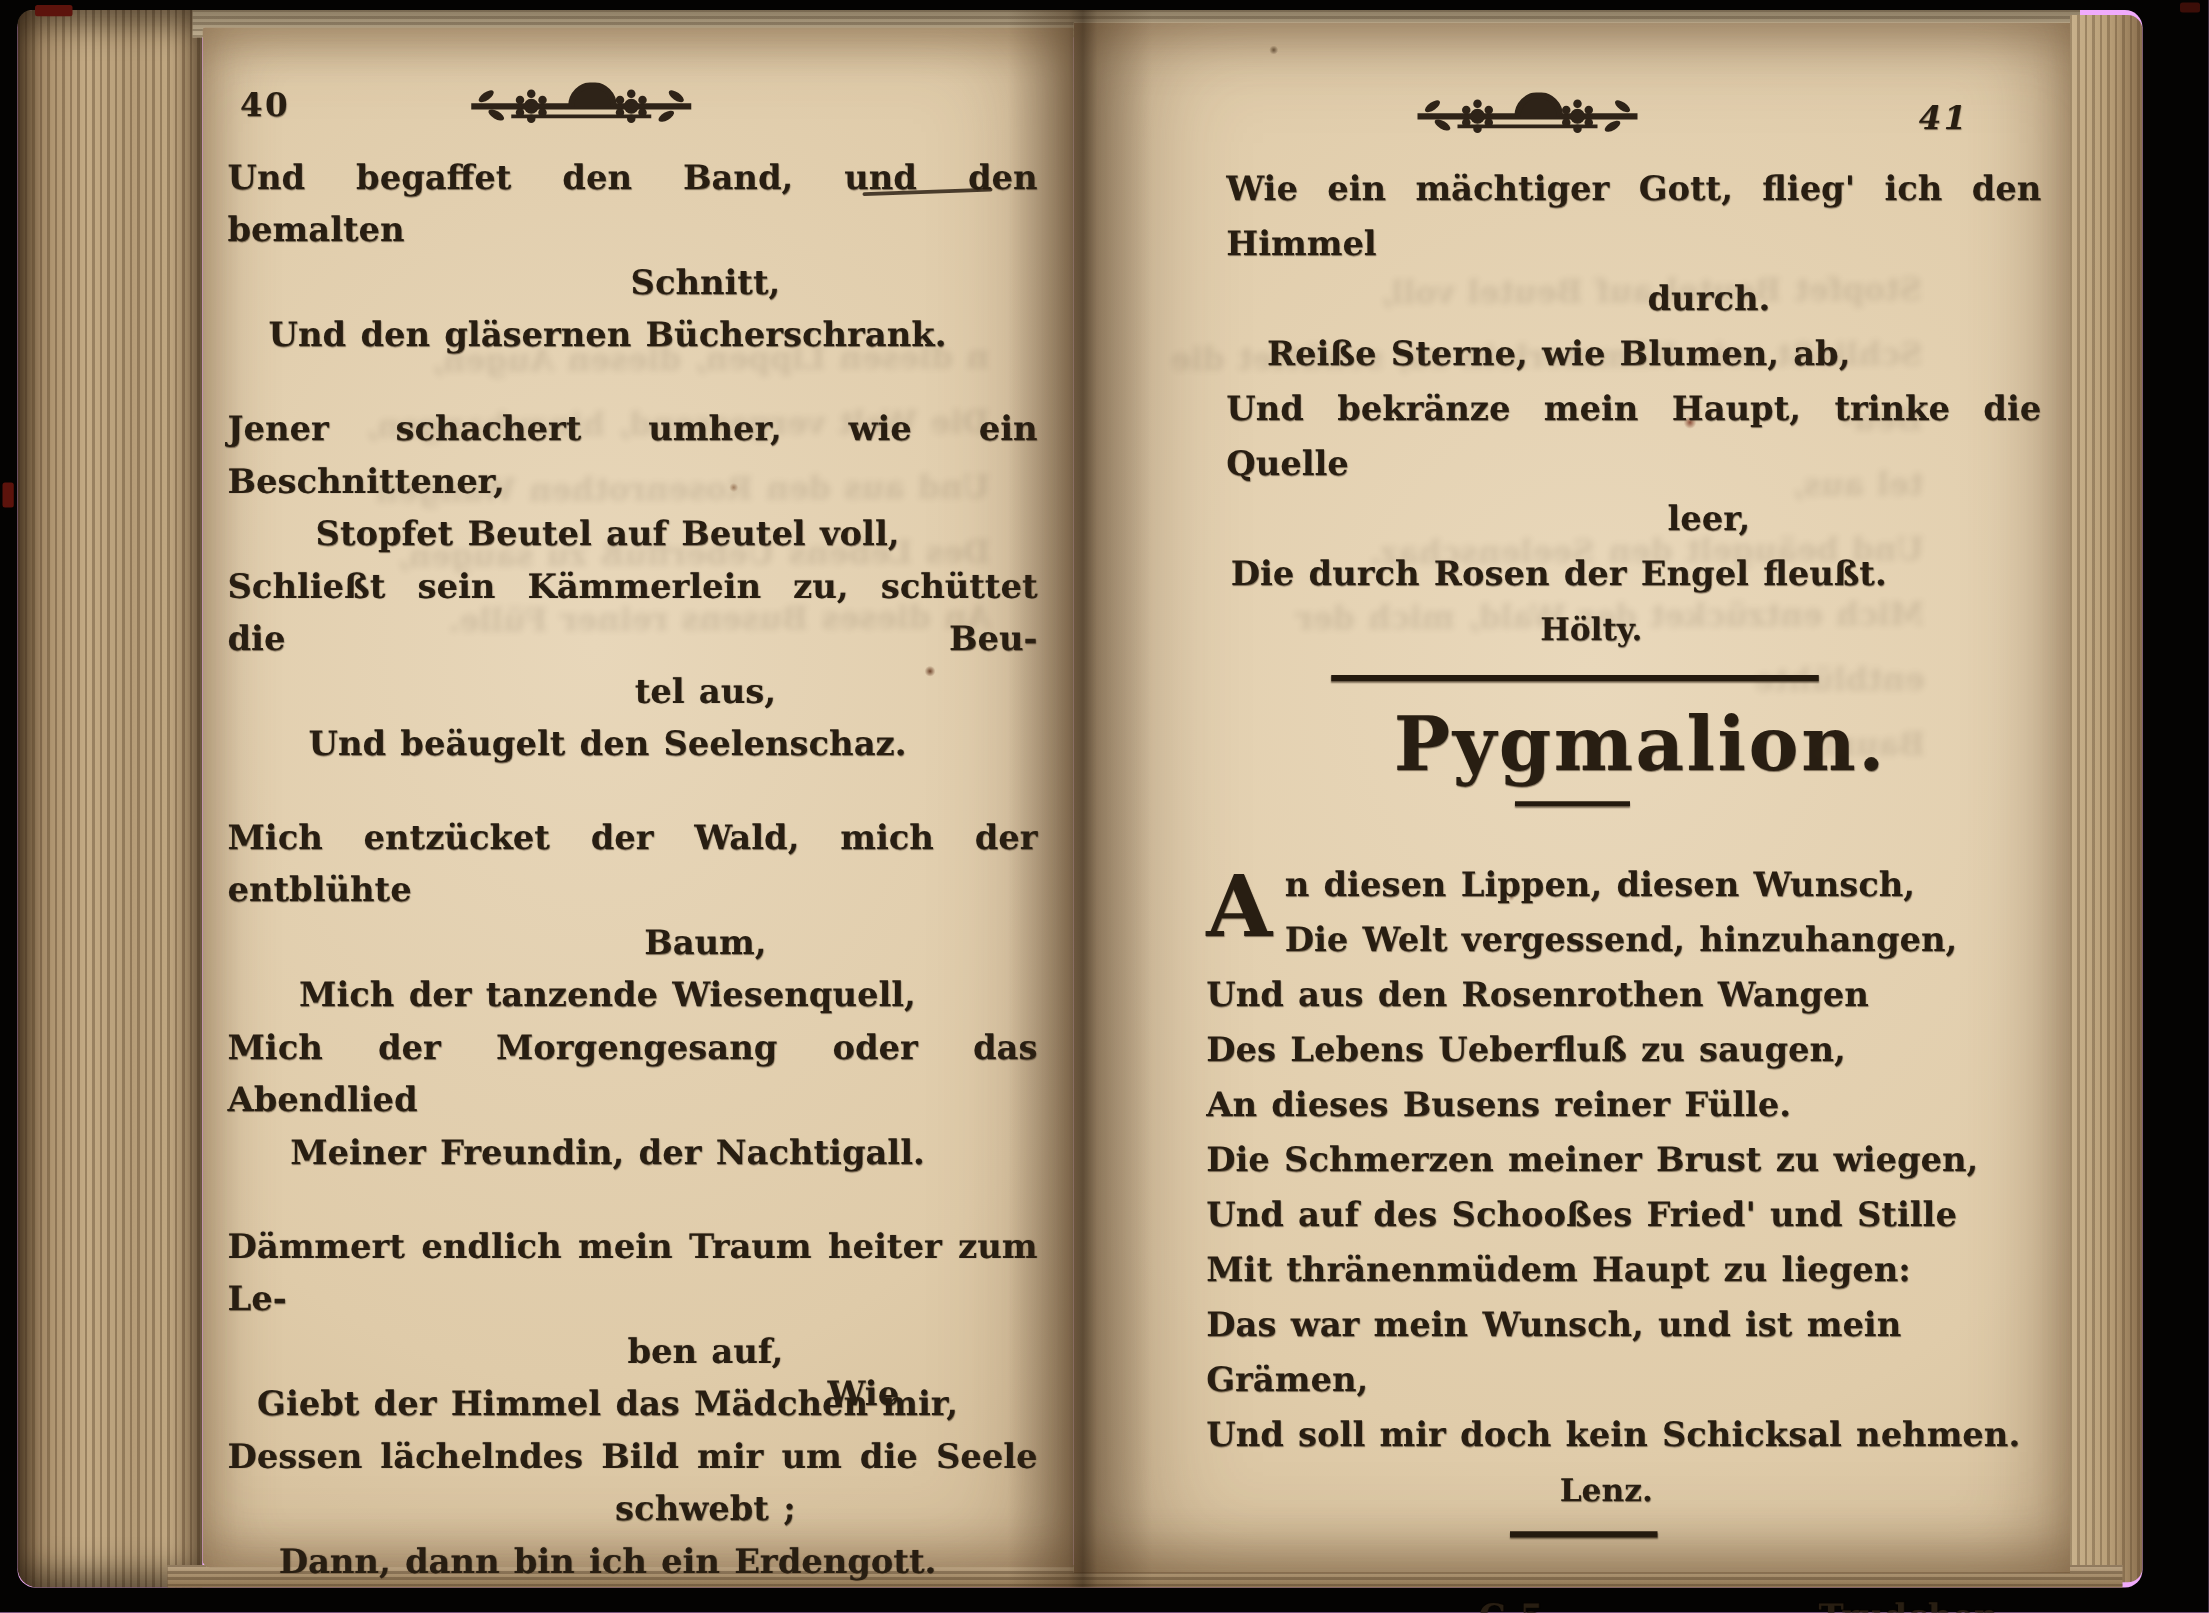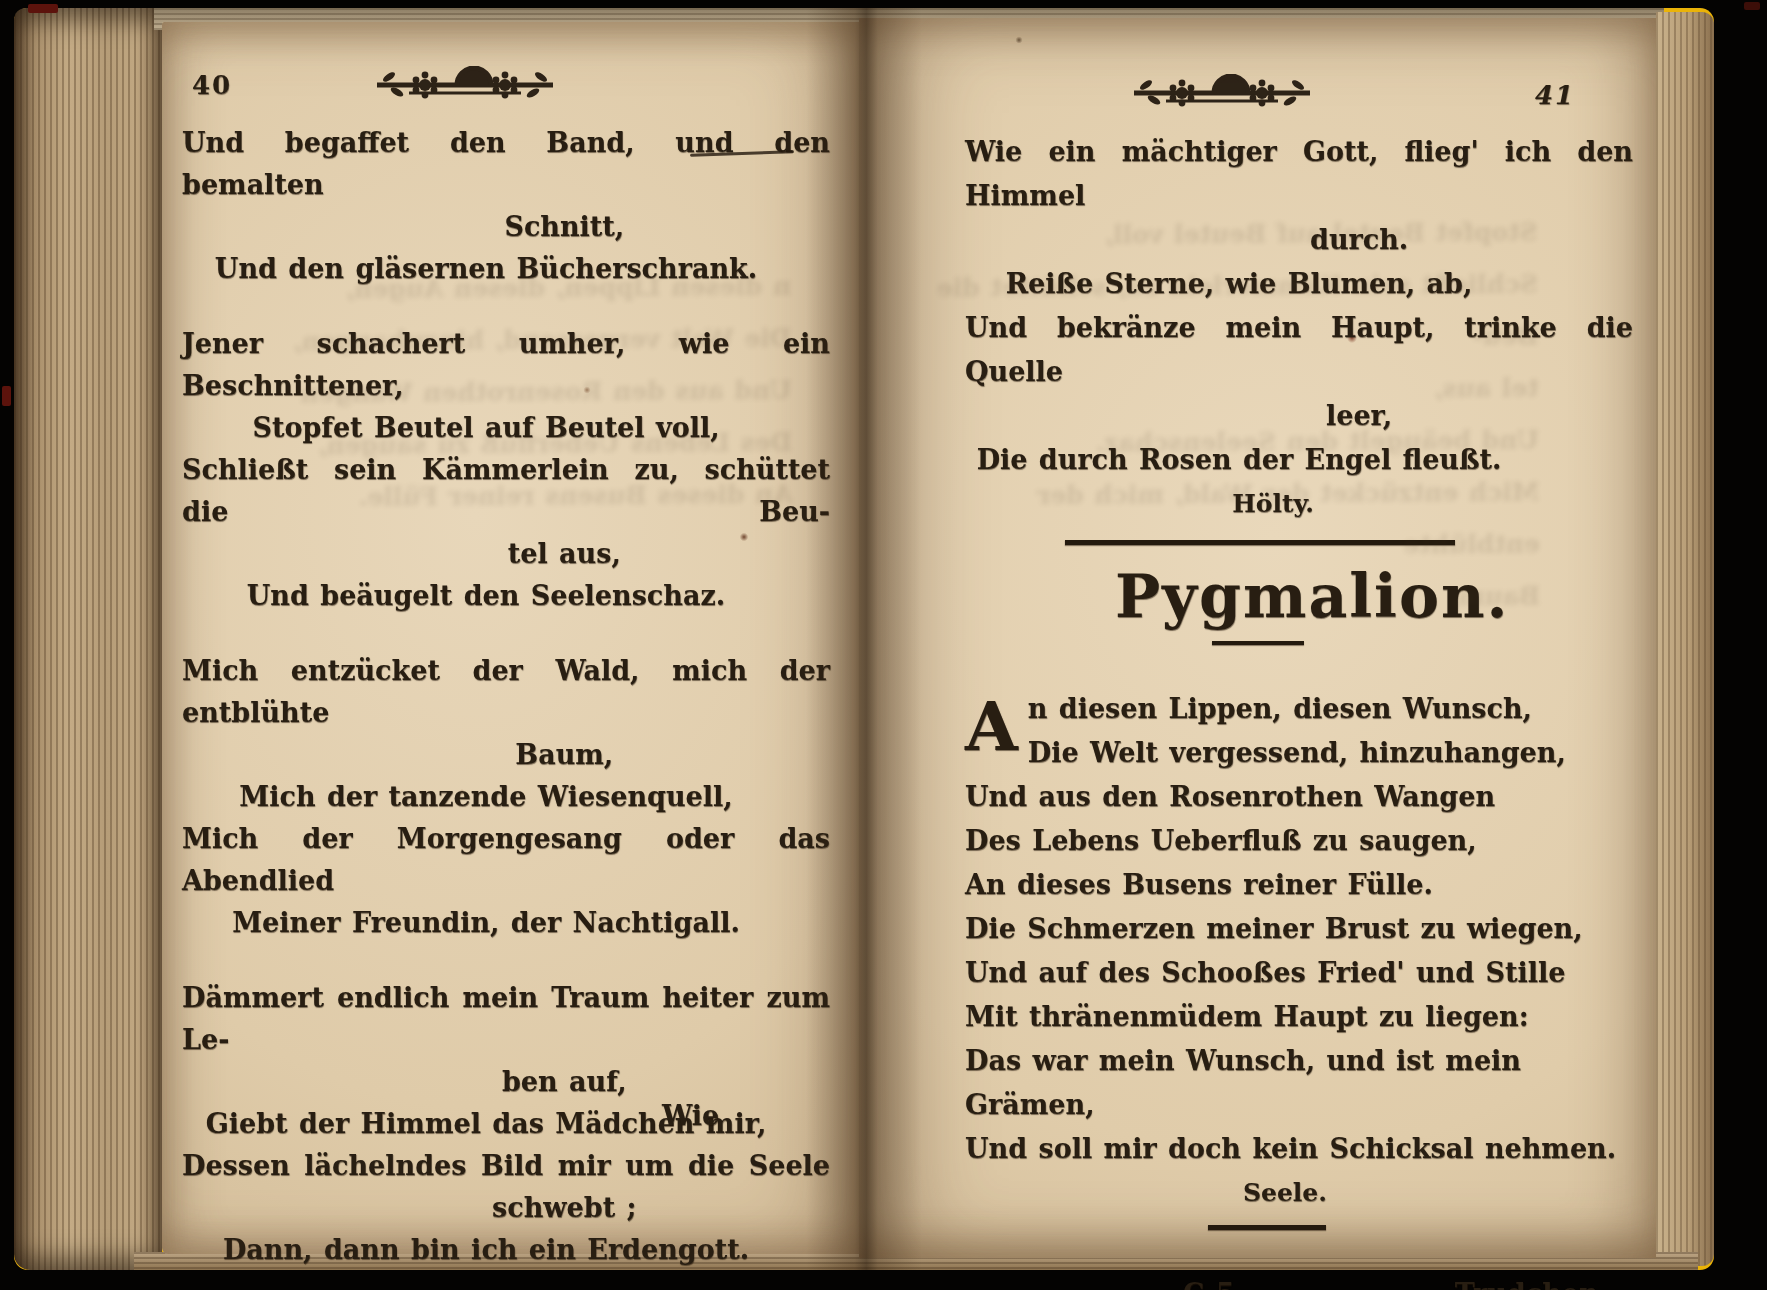--- a/index.html
+++ b/index.html
@@ -3,21 +3,21 @@
 <meta charset="utf-8">
 <style>
   html,body{margin:0;padding:0;}
   body{
     width:1767px;height:1290px;overflow:hidden;position:relative;
     background:#040302;
     font-family:"DejaVu Serif", serif;
   }
   
   .book{position:absolute;left:14px;top:8px;width:1700px;height:1262px;
-    background:#eab308;border-radius:14px;}
+    background:#f0abfc;border-radius:14px;}
   .edges-left{position:absolute;left:0;top:0;bottom:0;width:148px;border-radius:12px 0 0 16px;
     background:
       repeating-linear-gradient(90deg, rgba(84,62,38,.38) 0 2px, rgba(0,0,0,0) 2px 6px),
       linear-gradient(90deg,#71583c 0%,#a98f6b 14%,#c4ab85 38%,#b59c77 62%,#c0a781 82%,#9d8260 100%);
     box-shadow:inset 0 14px 22px rgba(30,20,10,.5), inset 0 -14px 22px rgba(30,20,10,.5);}
   .edges-top{position:absolute;left:140px;top:0;width:1510px;height:22px;
     background:
       repeating-linear-gradient(180deg, rgba(80,64,44,.35) 0 2px, rgba(0,0,0,0) 2px 5px),
       linear-gradient(180deg,#8d7e65,#bfae90);}
   .edges-right{position:absolute;left:1642px;top:4px;width:58px;height:1254px;border-radius:0 12px 12px 0;
@@ -48,21 +48,21 @@
       inset 0 16px 26px rgba(96,66,35,.2), inset 0 -20px 30px rgba(96,66,35,.24);}
   .gutter{position:absolute;left:792px;top:0;width:116px;height:100%;z-index:5;pointer-events:none;
     background:linear-gradient(90deg, rgba(58,38,18,0) 0%, rgba(58,38,18,.38) 42%,
       rgba(38,24,10,.55) 52%, rgba(58,38,18,.3) 62%, rgba(58,38,18,0) 100%);}
   
   .ink{font-weight:bold;color:#281e12;text-shadow:.4px .6px .9px rgba(32,20,8,.55);word-spacing:2px;}
   .pagenum{position:absolute;font-size:26px;letter-spacing:2px;}
   .ornament{position:absolute;}
   .textcol{position:absolute;font-size:27px;}
   .ln{line-height:42px;min-height:42px;}
-  .r-block .ln{line-height:44px;min-height:44px;}
+  .r-block .ln{line-height:44px;min-height:44px;margin-left:16px;}
   .full{text-align:justify;text-align-last:justify;}
   .turn{text-align:center;padding-left:18%;}
   .indent{text-align:center;padding-right:40px;}
   .r-block .indent{padding-right:120px;}
   .blank{min-height:33px;}
   .attribution{text-align:center;line-height:44px;min-height:44px;padding-right:52px;font-size:25px;}
   .attribution.lenz{padding-right:28px;}
   .rule{background:#241a0e;height:5px;box-shadow:0 1px 1px rgba(40,26,12,.5);}
   .rule1{width:390px;margin:14px 0 18px 100px;}
   .rule2{width:92px;height:4px;margin:12px 0 0 247px;}
@@ -211,21 +211,21 @@
           <div class="pline">Die Welt vergessend, hinzuhangen,</div>
           <div class="pline">Und aus den Rosenrothen Wangen</div>
           <div class="pline">Des Lebens Ueberfluß zu saugen,</div>
           <div class="pline">An dieses Busens reiner Fülle.</div>
           <div class="pline">Die Schmerzen meiner Brust zu wiegen,</div>
           <div class="pline">Und auf des Schooßes Fried' und Stille</div>
           <div class="pline">Mit thränenmüdem Haupt zu liegen:</div>
           <div class="pline">Das war mein Wunsch, und ist mein Grämen,</div>
           <div class="pline">Und soll mir doch kein Schicksal nehmen.</div>
         </div>
-      <div class="attribution lenz">Seele.</div>
+      <div class="attribution lenz">Lenz.</div>
       <div class="rule rule3"></div>
       <div class="bottom-row">
         <span>C 5</span>
         <span>Trudchen.</span>
       </div>
     </div>
 
     <div class="ghost" style="left:60px;top:190px;width:620px;" id="ghost-right">Stopfet Beutel auf Beutel voll,
 Schließt sein Kämmerlein zu, schüttet die Beu-
 tel aus,

